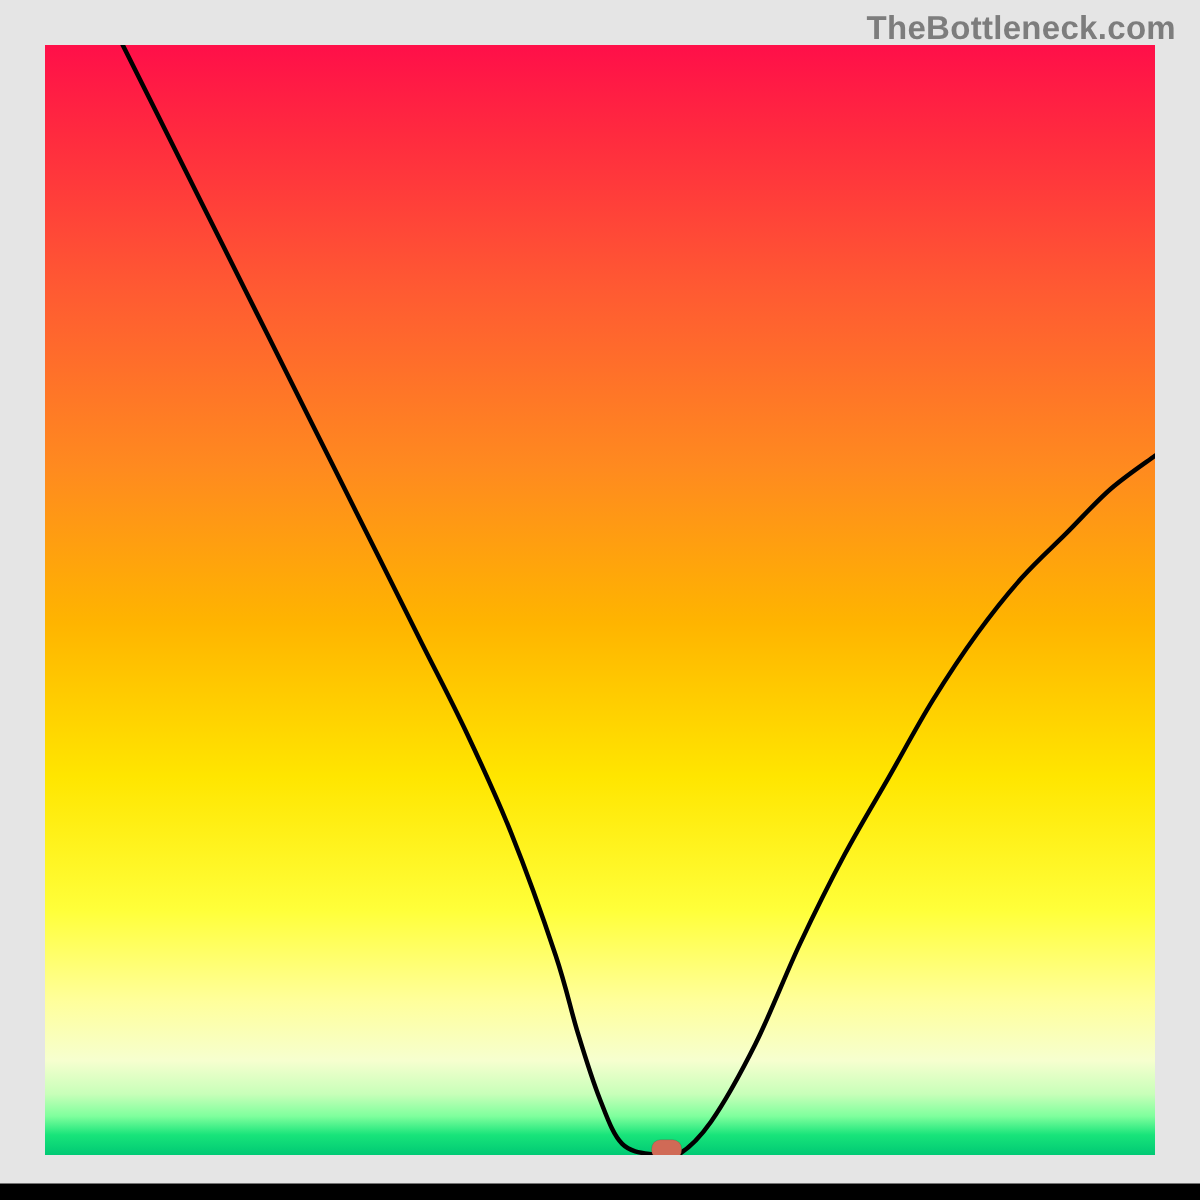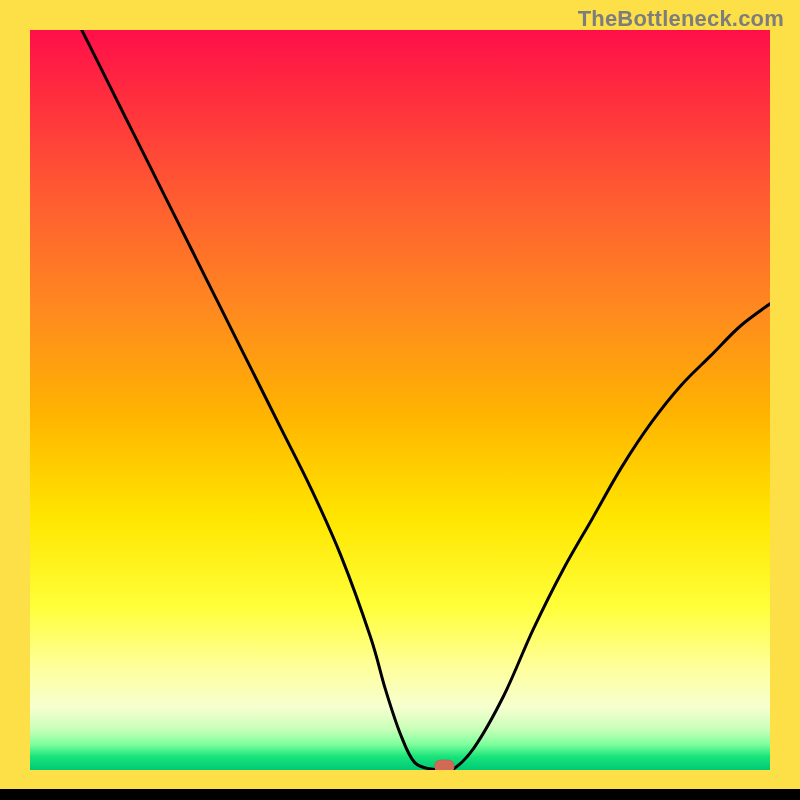--- a/index.html
+++ b/index.html
@@ -8,21 +8,21 @@
     width: 800px;
     height: 800px;
     background: #000;
     overflow: hidden;
     font-family: Arial, Helvetica, sans-serif;
   }
   .stage {
     position: relative;
     width: 800px;
     height: 789px;
-    background: #fde047;
+    background: #e5e5e5;
   }
   .plot {
     position: absolute;
     left: 30px;
     top: 30px;
     width: 740px;
     height: 740px;
     overflow: hidden;
   }
   

